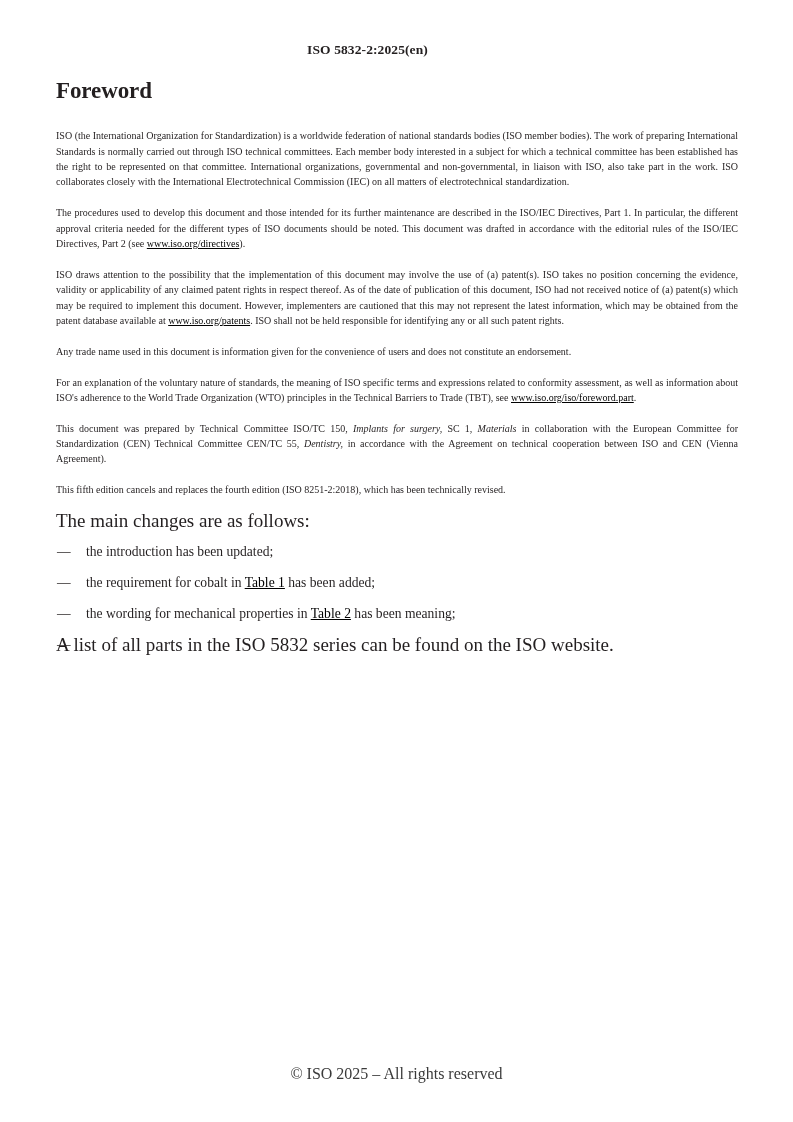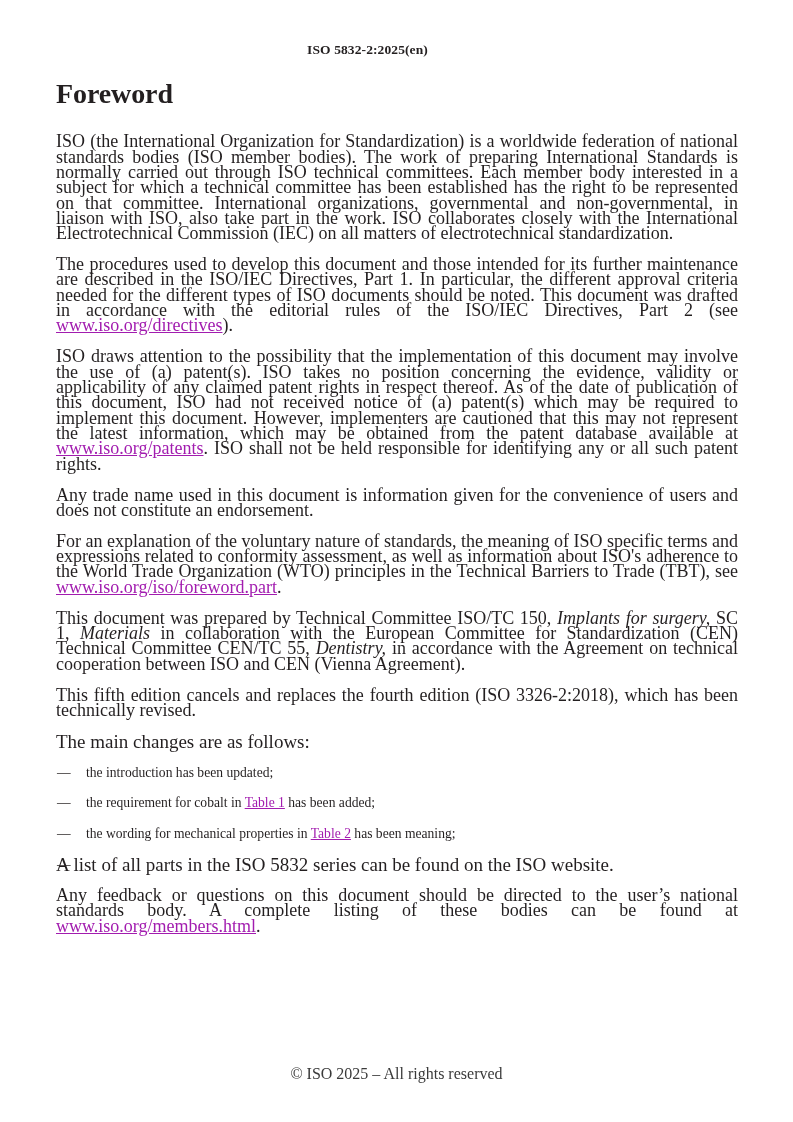--- a/index.html
+++ b/index.html
@@ -28,29 +28,29 @@
     letter-spacing: 0.1px;
     color: #231f20;
   }
   .content {
     position: absolute;
     left: 56px;
     top: 78px;
     width: 682px;
   }
   h1.clause-title {
-    font-size: 28px;
+    font-size: 23px;
     font-weight: bold;
     margin: 0 0 24px 0;
     letter-spacing: -0.1px;
     color: #231f20;
     line-height: 1.15;
   }
   p.body-par {
-    font-size: 18px;
+    font-size: 10px;
     line-height: 15.35px;
     text-align: justify;
     text-justify: inter-word;
     margin: 0 0 15.5px 0;
     color: #231f20;
     hyphens: none;
   }
   p.body-par.last {
     margin-bottom: 0;
   }
@@ -78,21 +78,21 @@
   ul.dash-list li:last-child {
     margin-bottom: 0;
   }
   ul.dash-list li .dash {
     position: absolute;
     left: 1px;
     top: 0;
   }
   a.doc-link,
   .doc-link {
-    color: #a21caf;
+    color: #000000;
     text-decoration: underline;
     text-underline-offset: 1px;
   }
   .ital {
     font-style: italic;
   }
   .copyright {
     position: absolute;
     left: 0;
     top: 1065px;
@@ -127,32 +127,31 @@
     <p class="body-par"><span>The procedures used to develop this document and those intended for its further maintenance are described in the ISO/IEC Directives, Part 1. In particular, the different approval criteria needed for the different types of ISO documents should be noted. This document was drafted in accordance with the editorial rules of the ISO/IEC Directives, Part 2 (see </span><a class="doc-link" href="#">www.iso.org/directives</a><span>).</span></p>
 
     <p class="body-par"><span>ISO draws attention to the possibility that the implementation of this document may involve the use of (a) patent(s). ISO takes no position concerning the evidence, validity or applicability of any claimed patent rights in respect thereof. As of the date of publication of this document, ISO had not received notice of (a) patent(s) which may be required to implement this document. However, implementers are cautioned that this may not represent the latest information, which may be obtained from the patent database available at </span><a class="doc-link" href="#">www.iso.org/patents</a><span>. ISO shall not be held responsible for identifying any or all such patent rights.</span></p>
 
     <p class="body-par">Any trade name used in this document is information given for the convenience of users and does not constitute an endorsement.</p>
 
     <p class="body-par"><span>For an explanation of the voluntary nature of standards, the meaning of ISO specific terms and expressions related to conformity assessment, as well as information about ISO's adherence to the World Trade Organization (WTO) principles in the Technical Barriers to Trade (TBT), see </span><a class="doc-link" href="#">www.iso.org/iso/foreword.part</a><span>.</span></p>
 
     <p class="body-par"><span>This document was prepared by Technical Committee ISO/TC 150, </span><span class="ital">Implants for surgery,</span><span> SC 1, </span><span class="ital">Materials</span><span> in collaboration with the European Committee for Standardization (CEN) Technical Committee CEN/TC 55, </span><span class="ital">Dentistry,</span><span> in accordance with the Agreement on technical cooperation between ISO and CEN (Vienna Agreement).</span></p>
 
-    <p class="body-par">This fifth edition cancels and replaces the fourth edition (ISO 3326-2:2018), which has been technically revised.</p>
+    <p class="body-par">This fifth edition cancels and replaces the fourth edition (ISO 8251-2:2018), which has been technically revised.</p>
 
     <p class="lead-in">The main changes are as follows:</p>
 
     <ul class="dash-list">
       <li><span class="dash">—</span><span>the introduction has been updated;</span><span></span></li>
       <li><span class="dash">—</span><span>the requirement for cobalt in </span><a class="doc-link" href="#">Table 1</a><span> has been added;</span></li>
       <li><span class="dash">—</span><span>the wording for mechanical properties in </span><a class="doc-link" href="#">Table 2</a><span> has been meaning;</span></li>
       <li><span class="dash">—</span><span></span></li>
     </ul>
 
     <p class="lead-in">A list of all parts in the ISO 5832 series can be found on the ISO website.</p>
 
-    <p class="body-par last"><span>Any feedback or questions on this document should be directed to the user’s national standards body. A complete listing of these bodies can be found at </span><a class="doc-link" href="#">www.iso.org/members.html</a><span>.</span></p>
 
   </div>
 
   <div class="copyright">© ISO 2025 – All rights reserved</div>
 
 </div>
 
 </body></html>

